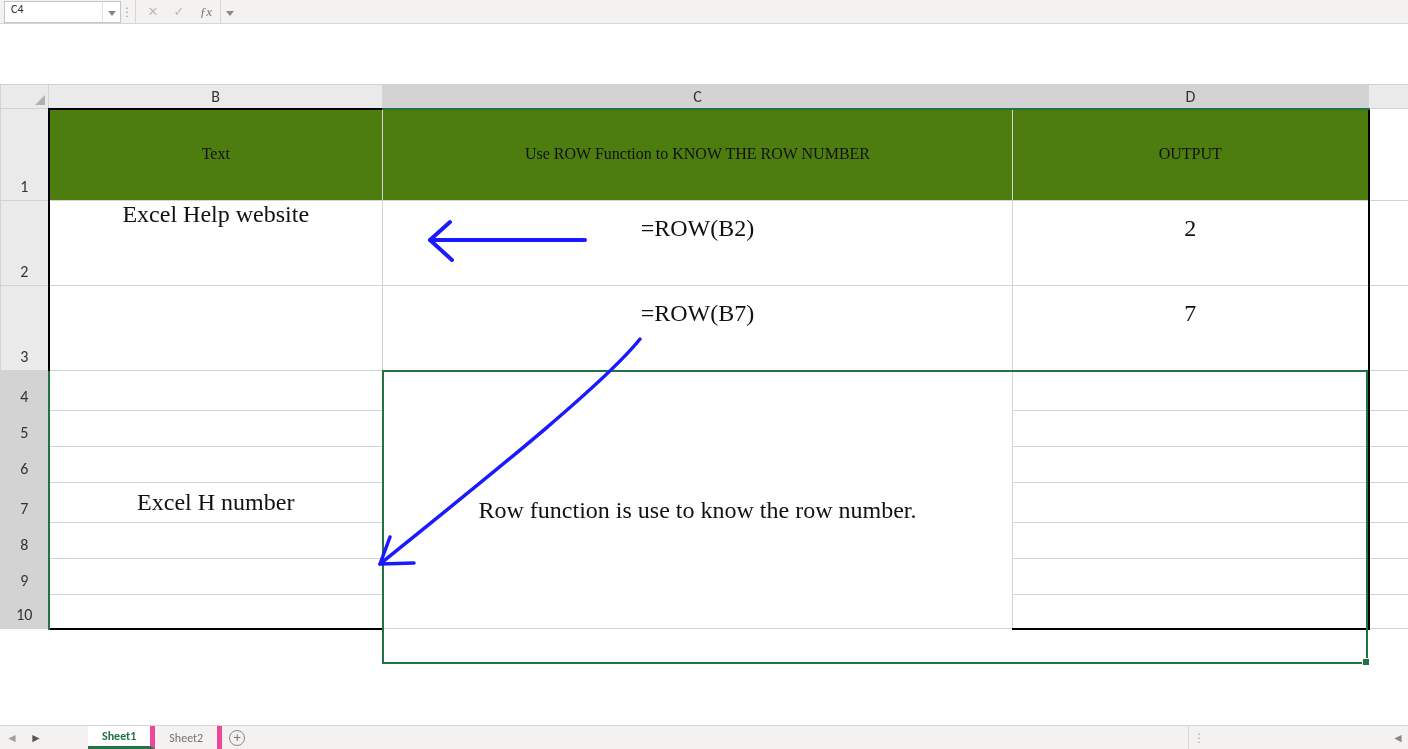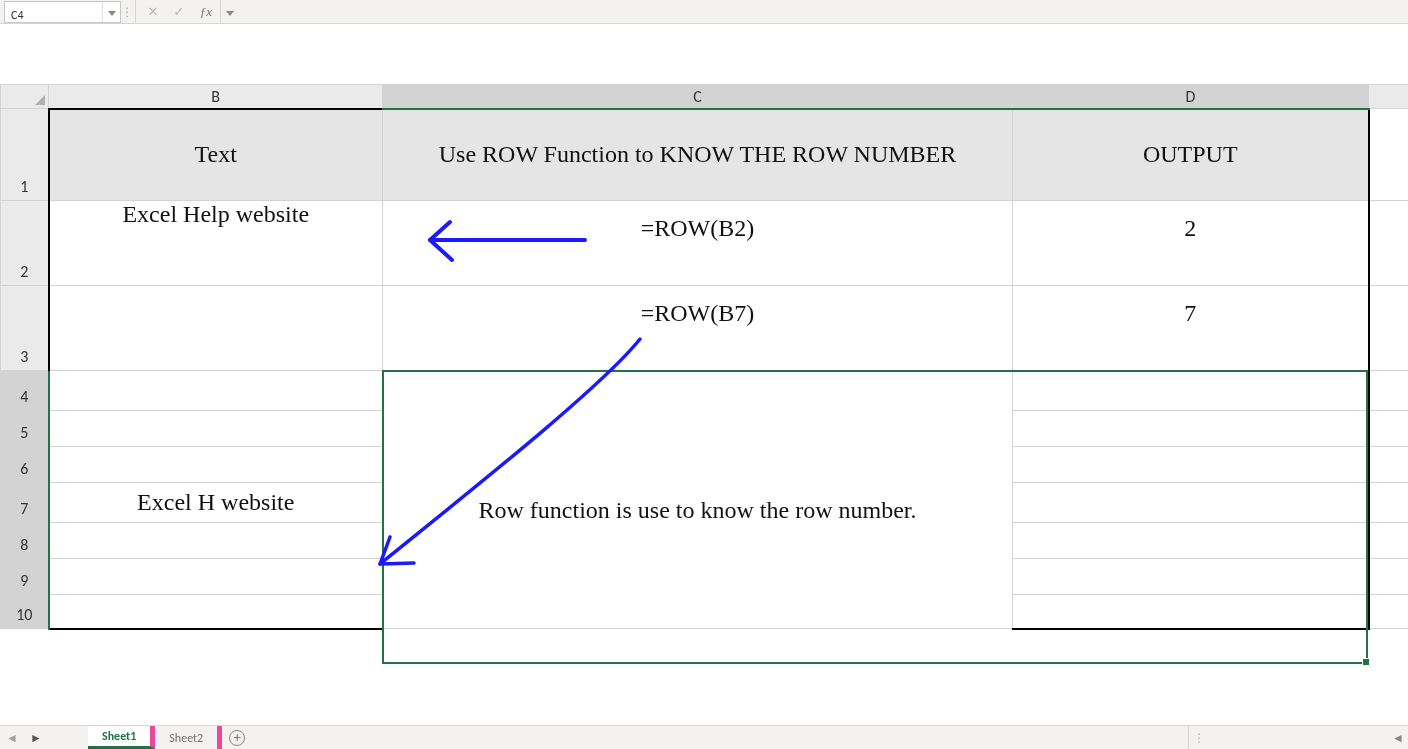--- a/index.html
+++ b/index.html
@@ -23,21 +23,21 @@
     background: #f3f2f1;
     border-bottom: 1px solid #d6d6d6;
   }
   .namebox {
     width: 117px;
     height: 22px;
     margin: 1px 2px 1px 4px;
     background: #ffffff;
     border: 1px solid #c6c6c6;
     display: flex;
-    align-items: flex-end;
+    align-items: flex-start;
     padding: 0 4px 0 6px;
     font-size: 12px;
     position: relative;
   }
   .namebox .dd {
     position: absolute;
     right: 0; top: 0; bottom: 0;
     width: 18px;
     border-left: 1px solid #e0e0e0;
     display: flex; align-items: center; justify-content: center;
@@ -150,22 +150,22 @@
 
   td.cell {
     vertical-align: middle;
     font-family: "Comic Sans MS", cursive;
     font-size: 24px;
     text-align: center;
     color: #111;
     position: relative;
   }
   td.hdr-yellow {
-    background: #e5e5e5;
-    font-size: 24px;
+    background: #4d7c0f;
+    font-size: 16px;
     white-space: normal;
     line-height: 1.3;
     padding: 4px 2px;
   }
   td.wrap {
     white-space: normal;
     line-height: 1.3;
     padding: 4px 6px;
   }
 
@@ -347,21 +347,21 @@
 
       <tr style="height:36px">
         <th class="rowhdr sel">6</th>
         <td class="cell box-left"></td>
         <td class="cell box-right"></td>
         <td class="cell"></td>
       </tr>
 
       <tr style="height:40px">
         <th class="rowhdr sel">7</th>
-        <td class="cell box-left">Excel H website</td>
+        <td class="cell box-left">Excel H number</td>
         <td class="cell box-right"></td>
         <td class="cell"></td>
       </tr>
 
       <tr style="height:36px">
         <th class="rowhdr sel">8</th>
         <td class="cell box-left"></td>
         <td class="cell box-right"></td>
         <td class="cell"></td>
       </tr>

